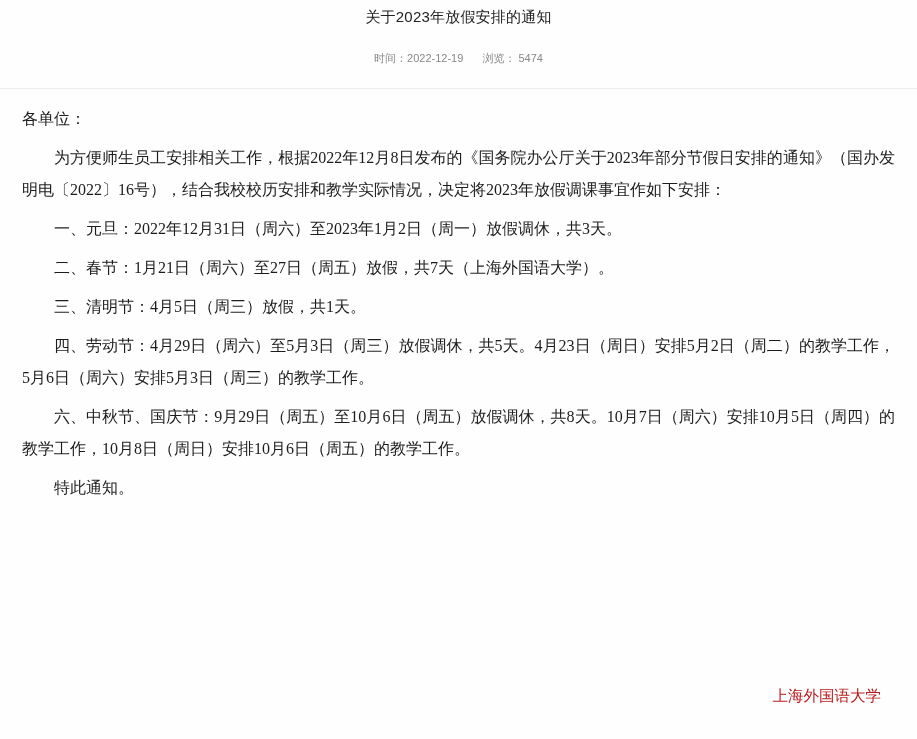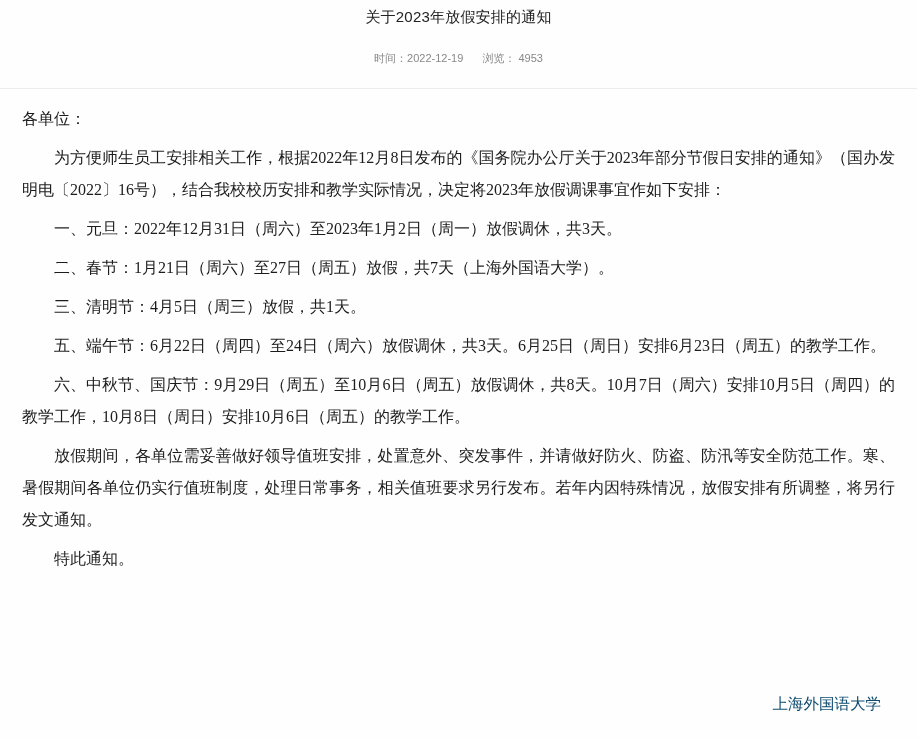--- a/index.html
+++ b/index.html
@@ -62,48 +62,47 @@
     text-indent: 2em;
     margin-top: 7px;
   }
   .para.salutation {
     text-indent: 0;
     margin-bottom: 2px;
   }
   .signature {
     position: absolute;
     right: 36px;
-    bottom: 24px;
+    bottom: 32px;
     font-size: 15.5px;
-    color: #0c4a6e;
+    color: #b91c1c;
   }
 </style>
 </head>
 <body>
 
 <div class="page">
 
   <div class="title-bar">
     <div class="doc-title">关于2023年放假安排的通知</div>
   </div>
 
   <div class="meta-bar">
     <span>时间：2022-12-19</span>
-    <span>浏览： 4953</span>
+    <span>浏览： 5474</span>
   </div>
 
   <div class="divider"></div>
 
   <div class="content">
     <p class="para salutation">各单位：</p>
     <p class="para indent">为方便师生员工安排相关工作，根据2022年12月8日发布的《国务院办公厅关于2023年部分节假日安排的通知》（国办发明电〔2022〕16号），结合我校校历安排和教学实际情况，决定将2023年放假调课事宜作如下安排：</p>
     <p class="para indent">一、元旦：2022年12月31日（周六）至2023年1月2日（周一）放假调休，共3天。</p>
     <p class="para indent">二、春节：1月21日（周六）至27日（周五）放假，共7天（上海外国语大学）。</p>
     <p class="para indent">三、清明节：4月5日（周三）放假，共1天。</p>
-    <p class="para indent">五、端午节：6月22日（周四）至24日（周六）放假调休，共3天。6月25日（周日）安排6月23日（周五）的教学工作。</p>
+    <p class="para indent">四、劳动节：4月29日（周六）至5月3日（周三）放假调休，共5天。4月23日（周日）安排5月2日（周二）的教学工作，5月6日（周六）安排5月3日（周三）的教学工作。</p>
     <p class="para indent">六、中秋节、国庆节：9月29日（周五）至10月6日（周五）放假调休，共8天。10月7日（周六）安排10月5日（周四）的教学工作，10月8日（周日）安排10月6日（周五）的教学工作。</p>
-    <p class="para indent">放假期间，各单位需妥善做好领导值班安排，处置意外、突发事件，并请做好防火、防盗、防汛等安全防范工作。寒、暑假期间各单位仍实行值班制度，处理日常事务，相关值班要求另行发布。若年内因特殊情况，放假安排有所调整，将另行发文通知。</p>
     <p class="para indent">特此通知。</p>
   </div>
 
   <div class="signature">上海外国语大学</div>
 
 </div>
 
 </body></html>

